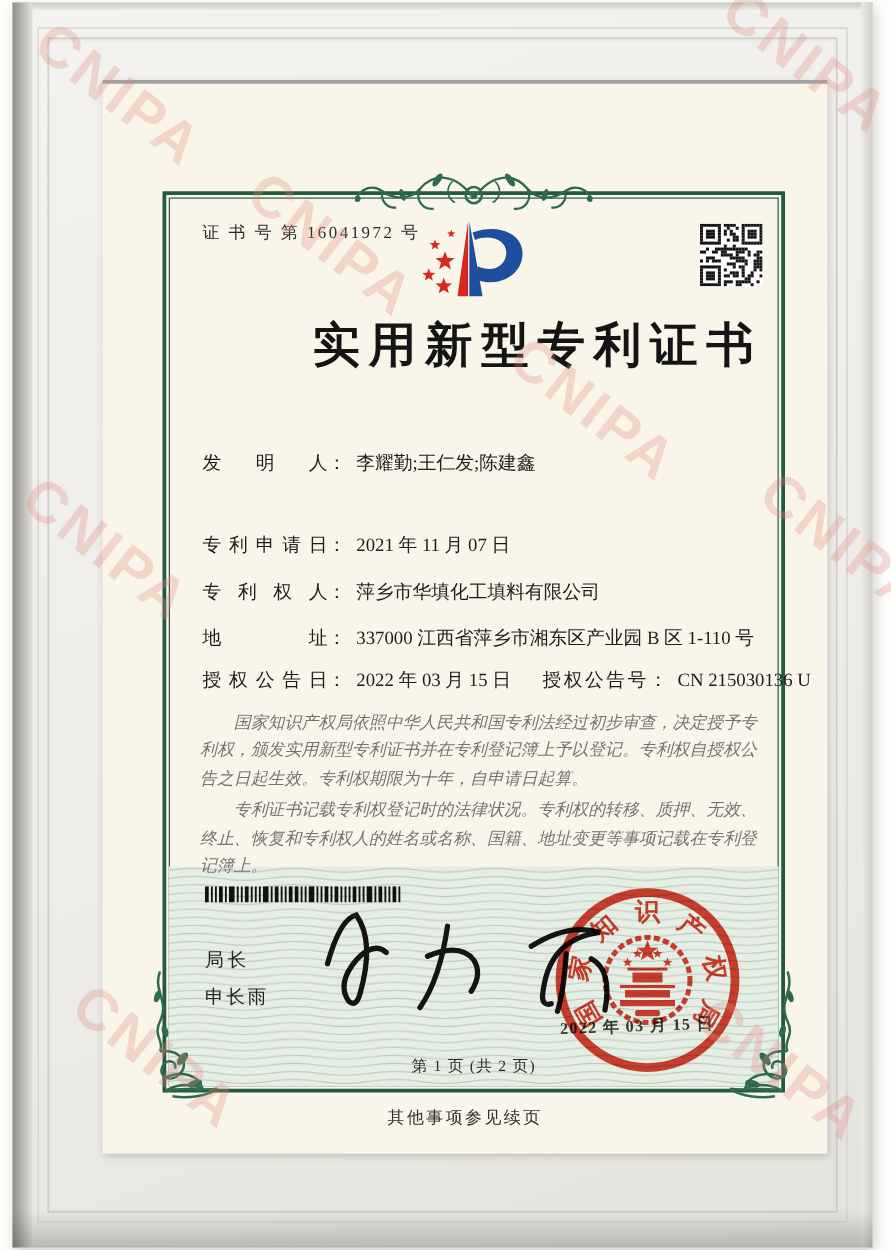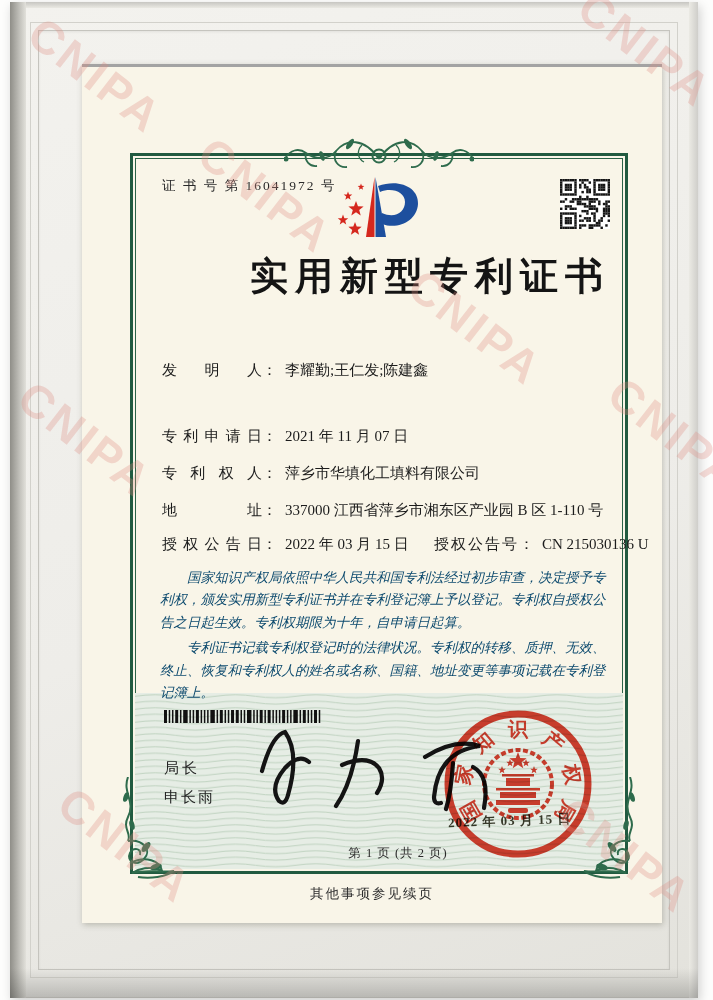--- a/index.html
+++ b/index.html
@@ -43,35 +43,35 @@
   .title{position:absolute;left:48px;top:184px;width:600px;text-align:center;
     font-size:38px;font-weight:bold;letter-spacing:7px;color:#141414;}
 
   .frow{position:absolute;left:80px;font-size:15px;color:#1c1c1c;white-space:nowrap;}
   .flabel{display:inline-block;width:100px;text-align:justify;text-align-last:justify;vertical-align:bottom;}
   .fcolon{margin-right:8px;}
   .fgroup2{position:absolute;left:272px;top:0;}
   .flabel2{letter-spacing:2px;}
 
   .bodytext{position:absolute;left:78px;top:500px;width:458px;font-size:13.5px;line-height:1.66;
-    font-style:italic;color:#0c4a6e;}
+    font-style:italic;color:#737373;}
   .bodytext p{margin:0 0 3px 0;text-indent:2em;}
 
   .barcode{position:absolute;left:82px;top:642px;width:158px;height:13px;}
   .director{position:absolute;left:82px;top:692px;font-family:"Liberation Sans","DejaVu Sans",sans-serif;
     font-size:15px;letter-spacing:3px;color:#222;}
   .dname{position:absolute;left:82px;top:721px;font-family:"Liberation Sans","DejaVu Sans",sans-serif;
     font-size:15px;letter-spacing:2px;color:#222;}
   .signature{position:absolute;left:158px;top:646px;width:265px;height:112px;}
 
   .seal{position:absolute;left:356px;top:637px;width:160px;height:160px;mix-blend-mode:multiply;opacity:.95;}
   .sealdate{position:absolute;left:366px;top:744px;width:180px;font-size:13px;font-weight:bold;
     color:#3d3d2e;letter-spacing:1px;transform:rotate(-2deg);mix-blend-mode:multiply;}
 
-  .pagenote{position:absolute;left:48px;top:778px;width:498px;text-align:center;font-size:12.5px;color:#2a2a2a;letter-spacing:1px;padding-left:19px;}
+  .pagenote{position:absolute;left:48px;top:778px;width:498px;text-align:center;font-size:12.5px;color:#2a2a2a;letter-spacing:1px;}
   .contnote{position:absolute;left:0;top:818px;width:580px;text-align:center;font-size:13.5px;
     letter-spacing:2px;color:#2e2e2e;}
 
   
   .wm{position:absolute;font-family:"Liberation Sans","DejaVu Sans",sans-serif;font-weight:bold;
     font-size:46px;letter-spacing:3px;color:rgba(222,140,128,.30);transform:rotate(38deg);
     pointer-events:none;z-index:6;}
 </style>
 </head>
 <body>

